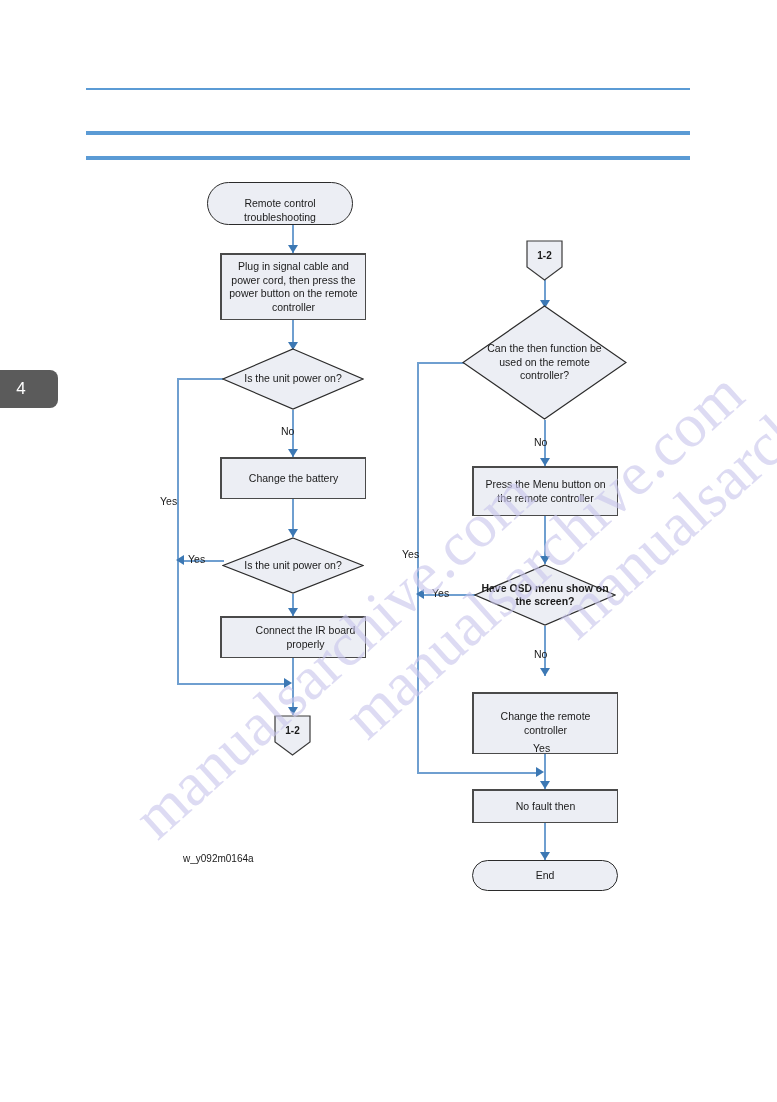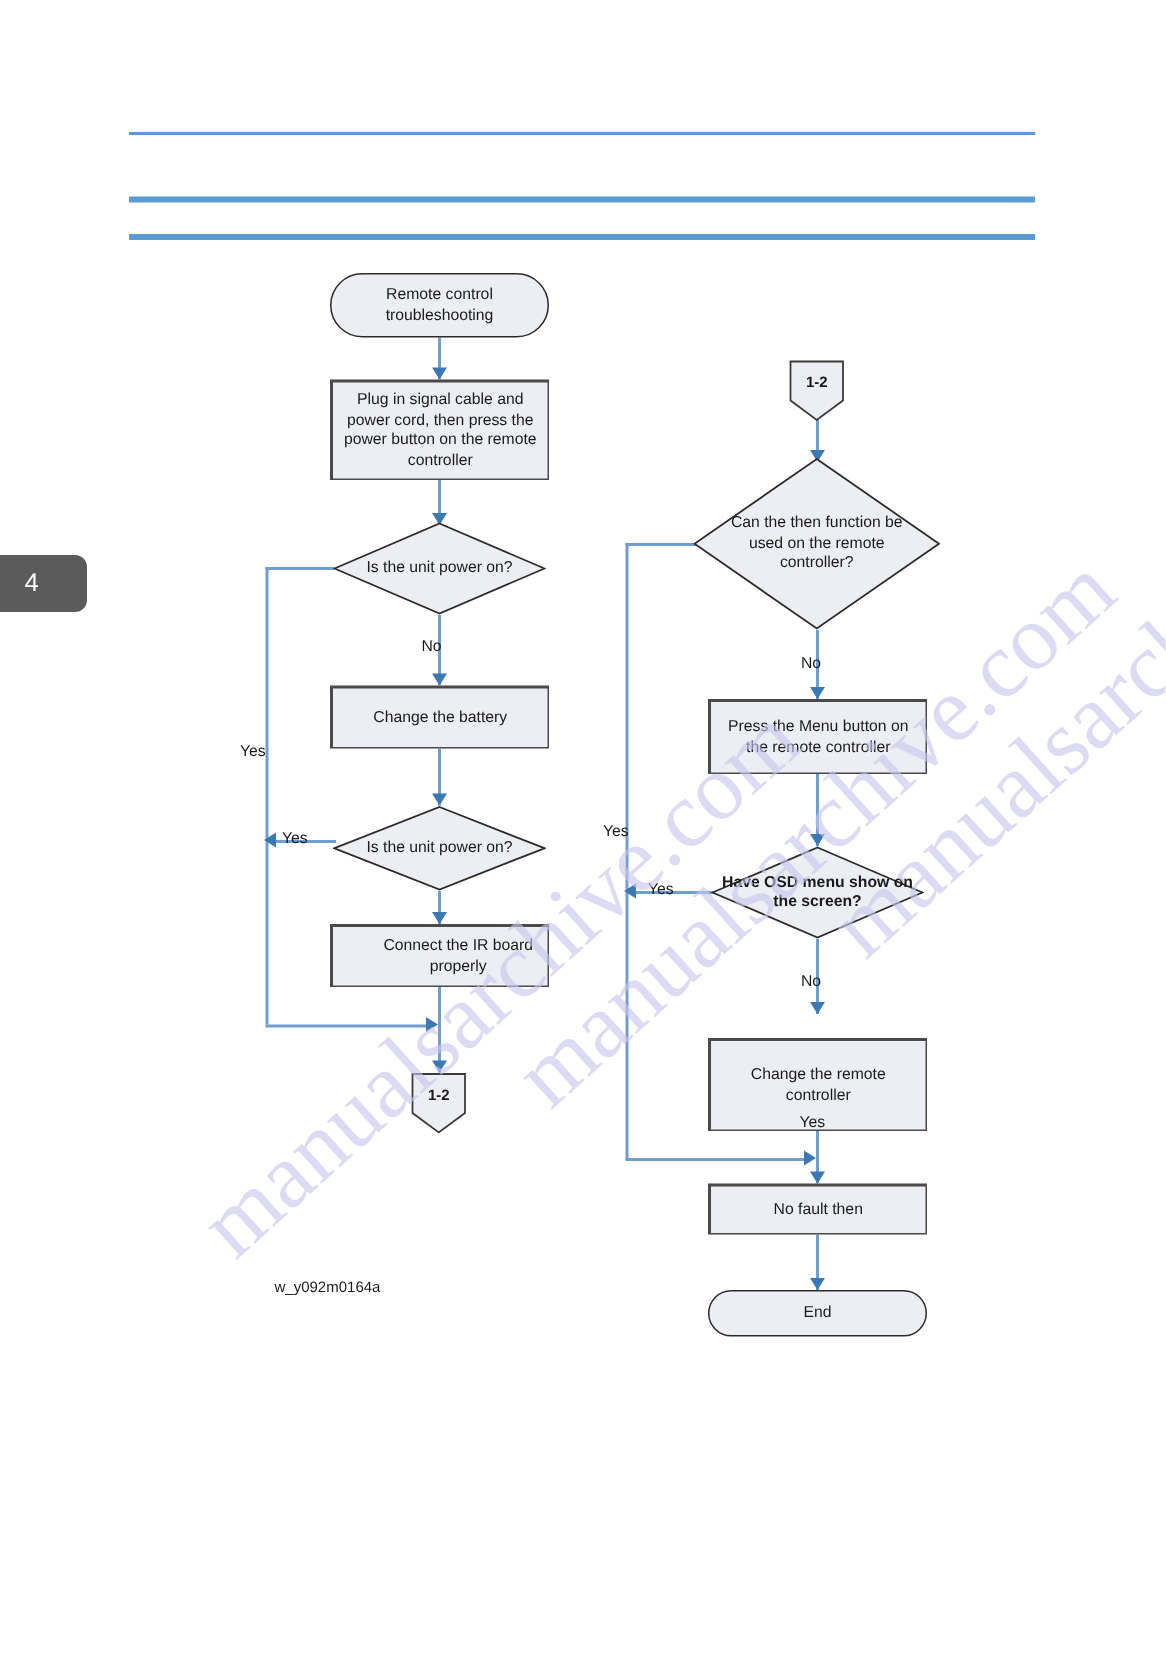--- a/index.html
+++ b/index.html
@@ -178,21 +178,21 @@
   </div>
 
   <div id="watermark">
     <div class="wm-text" style="left:120px; top:800px; transform: rotate(-42deg);">manualsarchive.com</div>
     <div class="wm-text" style="left:330px; top:700px; transform: rotate(-42deg);">manualsarchive.com</div>
     <div class="wm-text" style="left:540px; top:600px; transform: rotate(-42deg);">manualsarchive.com</div>
   </div>
 
   <div id="flow">
 
-    <div class="node oval" style="left:220px; top:182px; width:146px; height:43px;">
+    <div class="node oval" style="left:207px; top:182px; width:146px; height:43px;align-items:flex-end;">
       <span class="label">Remote control troubleshooting</span>
     </div>
 
     <div class="conn v" style="left:292px; top:225px; height:28px;"></div>
     <div class="arrow down" style="left:288px; top:245px;"></div>
 
     <div class="node rect" style="left:220px; top:253px; width:146px; height:67px;">
       <span class="label">Plug in signal cable and power cord, then press the power button on the remote controller</span>
     </div>
 

